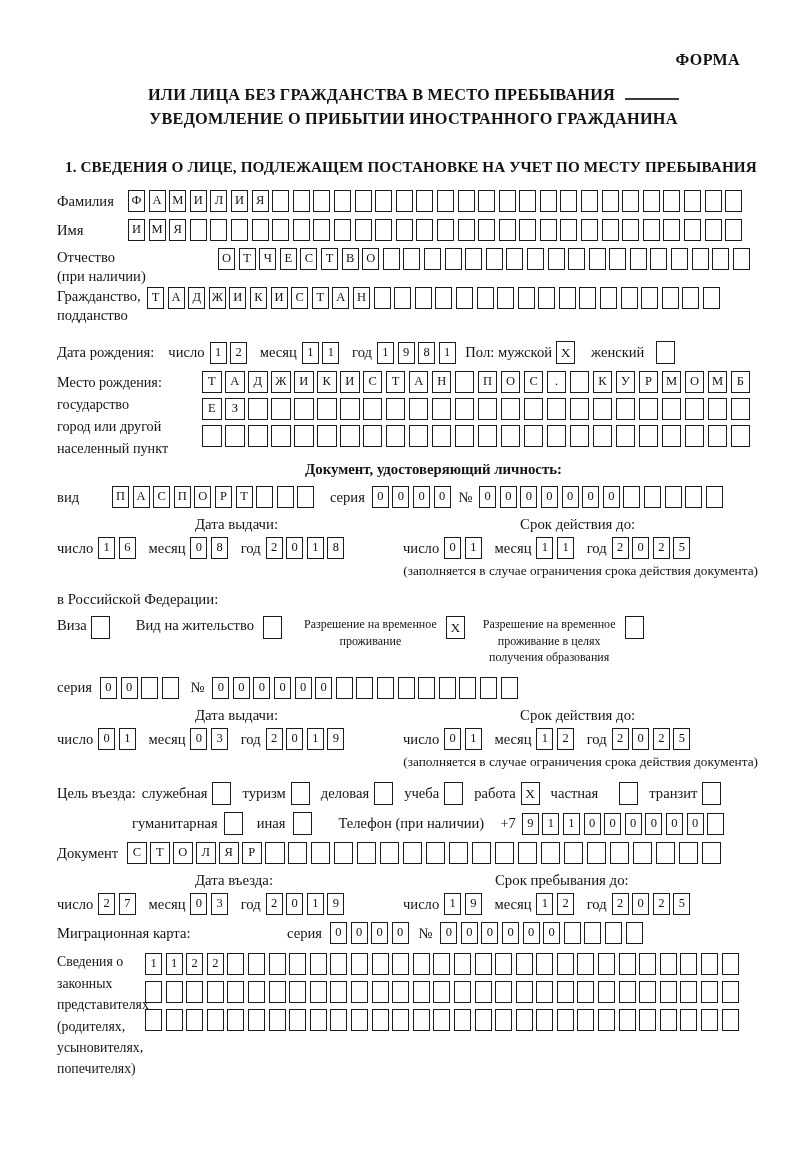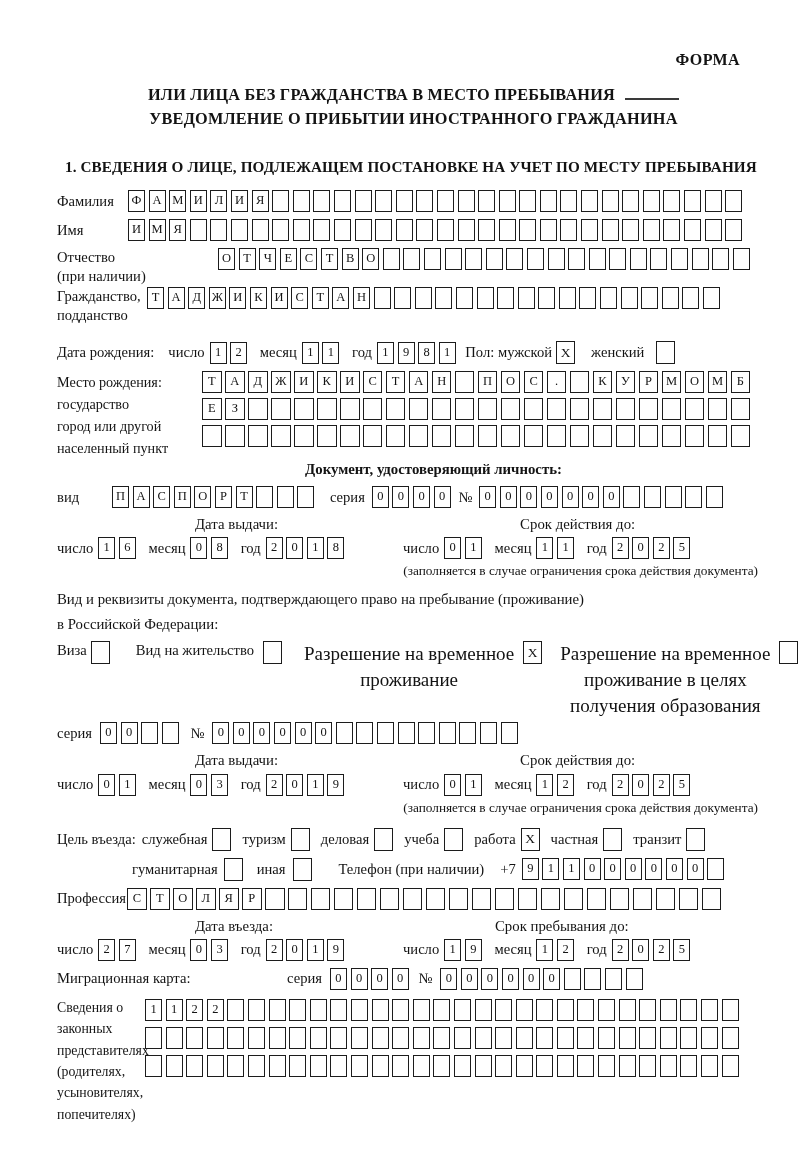--- a/index.html
+++ b/index.html
@@ -22,21 +22,21 @@
         display:flex;align-items:center;justify-content:center;font-size:12.5px;padding-bottom:1px;}
   .cellrow.wide .cell{width:17.6px;margin-right:3.4px;}
   .cb{flex:none;width:17px;height:21px;border:1.7px solid #1c1c1c;display:flex;align-items:center;
       justify-content:center;font-size:13.5px;}
   .dg{display:flex;align-items:center;}
   .heading-c{text-align:center;font-weight:bold;font-size:14.8px;margin:2px 0 8px 40px;}
   .note{font-size:13.3px;margin:-3px 12px 8px auto;flex:none;}
   .note-row{display:flex;margin-bottom:4px;}
   .para{font-size:14.8px;margin-bottom:8px;}
   .sub-labels{display:flex;font-size:14.8px;margin-bottom:3px;text-align:center;}
-  .opt-text{font-size:19px;line-height:1.35;white-space:pre-line;text-align:center;flex:none;}
+  .opt-text{font-size:12px;line-height:1.35;white-space:pre-line;text-align:center;flex:none;}
   .stack > .cellrow{margin-bottom:5px;}
   .spacer{flex:none;}
 </style>
 </head>
 <body>
 
 <div class="page">
   <div class="forma">ФОРМА</div>
   <div class="title">
     <div><span>ИЛИ ЛИЦА БЕЗ ГРАЖДАНСТВА В МЕСТО ПРЕБЫВАНИЯ</span><span class="blank-line"></span></div>
@@ -383,23 +383,22 @@
             <div class="cell">2</div>
             <div class="cell">0</div>
             <div class="cell">2</div>
             <div class="cell">5</div>
           </div>
         </div>
       </div>
       <div class="note-row">
         <div class="note">(заполняется в случае ограничения срока действия документа)</div>
       </div>
-      <div class="para">Вид и реквизиты документа, подтверждающего право на пребывание (проживание)</div>
       <div class="para">в Российской Федерации:</div>
-      <div class="frow top" style="margin-bottom:4px">
+      <div class="frow top" style="margin-bottom:12px">
         <div class="lbl" style="margin-right:4px">Виза</div>
         <div class="cb"></div>
         <div class="lbl" style="margin-left:26px;margin-right:9px">Вид на жительство</div>
         <div class="cb"></div>
         <div class="spacer" style="width:22px"></div>
         <div class="opt-text">Разрешение на временное
 проживание</div>
         <div class="cb" style="margin-left:9px">X</div>
         <div class="spacer" style="width:18px"></div>
         <div class="opt-text">Разрешение на временное
@@ -495,21 +494,21 @@
         <div class="lbl" style="margin-right:5px">служебная</div>
         <div class="cb" style="margin-right:11px"></div>
         <div class="lbl" style="margin-right:5px">туризм</div>
         <div class="cb" style="margin-right:11px"></div>
         <div class="lbl" style="margin-right:5px">деловая</div>
         <div class="cb" style="margin-right:11px"></div>
         <div class="lbl" style="margin-right:5px">учеба</div>
         <div class="cb" style="margin-right:11px"></div>
         <div class="lbl" style="margin-right:5px">работа</div>
         <div class="cb" style="margin-right:11px">X</div>
-        <div class="lbl" style="margin-right:5px">частная</div>
+        <div class="lbl" style="margin-right:21px">частная</div>
         <div class="cb" style="margin-right:11px"></div>
         <div class="lbl" style="margin-right:5px">транзит</div>
         <div class="cb"></div>
       </div>
       <div class="frow" style="margin-left:75px">
         <div class="lbl" style="margin-right:6px">гуманитарная</div>
         <div class="cb"></div>
         <div class="lbl" style="margin-left:14px;margin-right:8px">иная</div>
         <div class="cb"></div>
         <div class="lbl" style="margin-left:26px">Телефон (при наличии)</div>
@@ -521,21 +520,21 @@
           <div class="cell">0</div>
           <div class="cell">0</div>
           <div class="cell">0</div>
           <div class="cell">0</div>
           <div class="cell">0</div>
           <div class="cell">0</div>
           <div class="cell"></div>
         </div>
       </div>
       <div class="frow" style="margin-top:1px">
-        <div class="lbl" style="width:70px">Профессия</div>
+        <div class="lbl" style="width:70px">Документ</div>
         <div class="cellrow wide">
           <div class="cell">С</div>
           <div class="cell">Т</div>
           <div class="cell">О</div>
           <div class="cell">Л</div>
           <div class="cell">Я</div>
           <div class="cell">Р</div>
           <div class="cell"></div>
           <div class="cell"></div>
           <div class="cell"></div>

